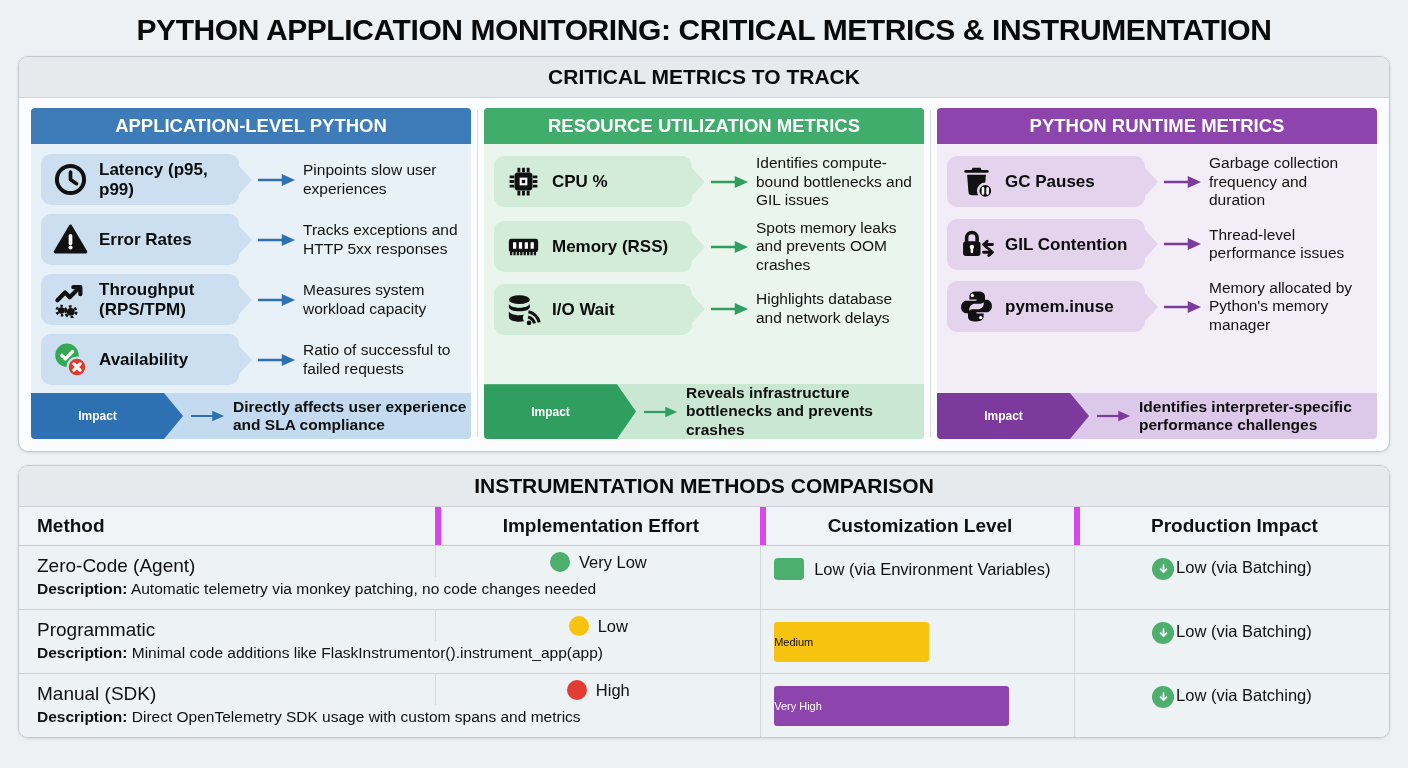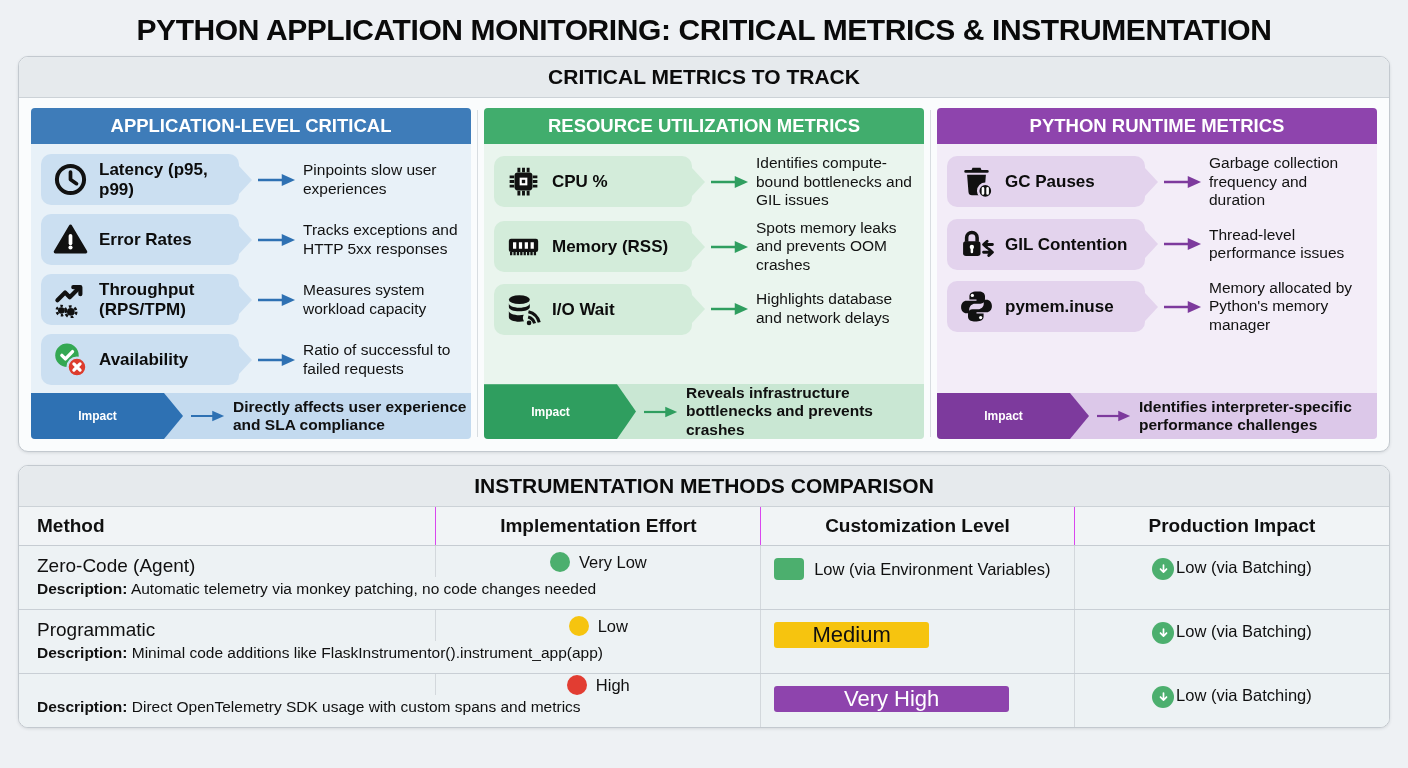--- a/index.html
+++ b/index.html
@@ -62,51 +62,51 @@
     display:flex; align-items:center; justify-content:center;
     color:#fff; font-weight:bold; font-size:12px; padding-right:19px;
   }
   .impact-band .flow-arrow { margin:0 8px 0 8px; width:34px; }
   .impact-desc { font-weight:bold; font-size:15.5px; line-height:1.18; padding-right:4px; }
   
   .tgrid { display:grid; grid-template-columns:30.4% 23.7% 22.9% 23%; }
   .thead { background:#f1f4f6; border-bottom:1px solid #c6ccd2; }
   .th { font-weight:bold; font-size:19px; text-align:center; padding:8px 4px; }
   .th.left { text-align:left; padding-left:18px; }
-  .th + .th { border-left:1px solid #d946ef; }
+  .th + .th { border-left:6px solid #d946ef; }
   .trow { background:#edf2f4; grid-template-rows:auto auto; }
   .trow + .trow { border-top:1px solid #c9cfd5; }
   .t-method { grid-area:1/1/2/2; font-size:19px; padding:9px 8px 0 18px; }
   .t-effort { grid-area:1/2/2/3; border-left:1px solid #d3d8dc;
               display:flex; justify-content:center; align-items:center; gap:9px; padding-top:9px; }
   .t-custom { grid-area:1/3/3/4; border-left:1px solid #d3d8dc; padding:12px 12px 0 13px; }
   .t-impact { grid-area:1/4/3/5; border-left:1px solid #d3d8dc;
               display:flex; justify-content:center; align-items:flex-start; gap:2px; padding-top:12px; }
   .t-desc { grid-area:2/1/3/3; padding:3px 10px 11px 18px; font-size:15.5px; }
   .t-desc b { font-weight:bold; }
   .dot { width:20px; height:20px; border-radius:50%; display:inline-block; flex:none; margin-top:-8px; }
   .status-label { font-size:16.5px; margin-top:-8px; }
   .chip-line { display:flex; align-items:center; gap:10px; }
   .chip { height:22px; border-radius:4px; display:inline-block; flex:none; }
-  .cbar { height:26px; border-radius:3px; display:flex; align-items:center; justify-content:center; font-size:22px; }
+  .cbar { height:40px; border-radius:3px; display:flex; align-items:center; font-size:11px; }
   .dcirc { width:22px; height:22px; border-radius:50%; flex:none;
            display:flex; align-items:center; justify-content:center; }
   .dcirc svg { width:15px; height:15px; }
 </style>
 </head>
 <body>
 
 <div class="page-title">PYTHON APPLICATION MONITORING: CRITICAL METRICS &amp; INSTRUMENTATION</div>
 
 <div class="section">
   <div class="section-header">CRITICAL METRICS TO TRACK</div>
   <div class="columns">
 
     <div class="metric-column" style="--header: #3e7cb9; --body: #e8f1f8; --pill: #cbdff1; --band: #c3daef; --accent: #2e71b3;">
-      <div class="col-header">APPLICATION-LEVEL CRITICAL</div>
+      <div class="col-header">APPLICATION-LEVEL PYTHON</div>
       <div class="metric-list">
 
         <div class="metric-row">
           <div class="pill">
             <span class="micon">
               <svg viewBox="0 0 24 24">
                   <circle cx="12" cy="12" r="8.8" fill="none" stroke="#111" stroke-width="2.6"></circle>
                   <path d="M12 7.2V12l3.9 2.7" fill="none" stroke="#111" stroke-width="2.4" stroke-linecap="round" stroke-linejoin="round"></path>
                 </svg>
             </span>
@@ -390,20 +390,21 @@
         <svg viewBox="0 0 22 22">
             <path d="M11 4.5v10M6.6 10.3l4.4 4.4 4.4-4.4" fill="none" stroke="#fff" stroke-width="2.5" stroke-linecap="round" stroke-linejoin="round"></path>
           </svg>
       </span>
       <span class="status-label" style="margin-top:0">Low (via Batching)</span>
     </div>
     <div class="t-desc"><b>Description:</b> <span>Minimal code additions like FlaskInstrumentor().instrument_app(app)</span></div>
   </div>
 
   <div class="tgrid trow">
+    <div class="t-method">Manual (SDK)</div>
     <div class="t-effort">
       <span class="dot" style="background: rgb(226, 61, 50);"></span>
       <span class="status-label">High</span>
     </div>
     <div class="t-custom">
       <div class="cbar" style="background: rgb(142, 68, 173); width: 235px; color: rgb(255, 255, 255);">
         <span>Very High</span>
       </div>
     </div>
     <div class="t-impact">

